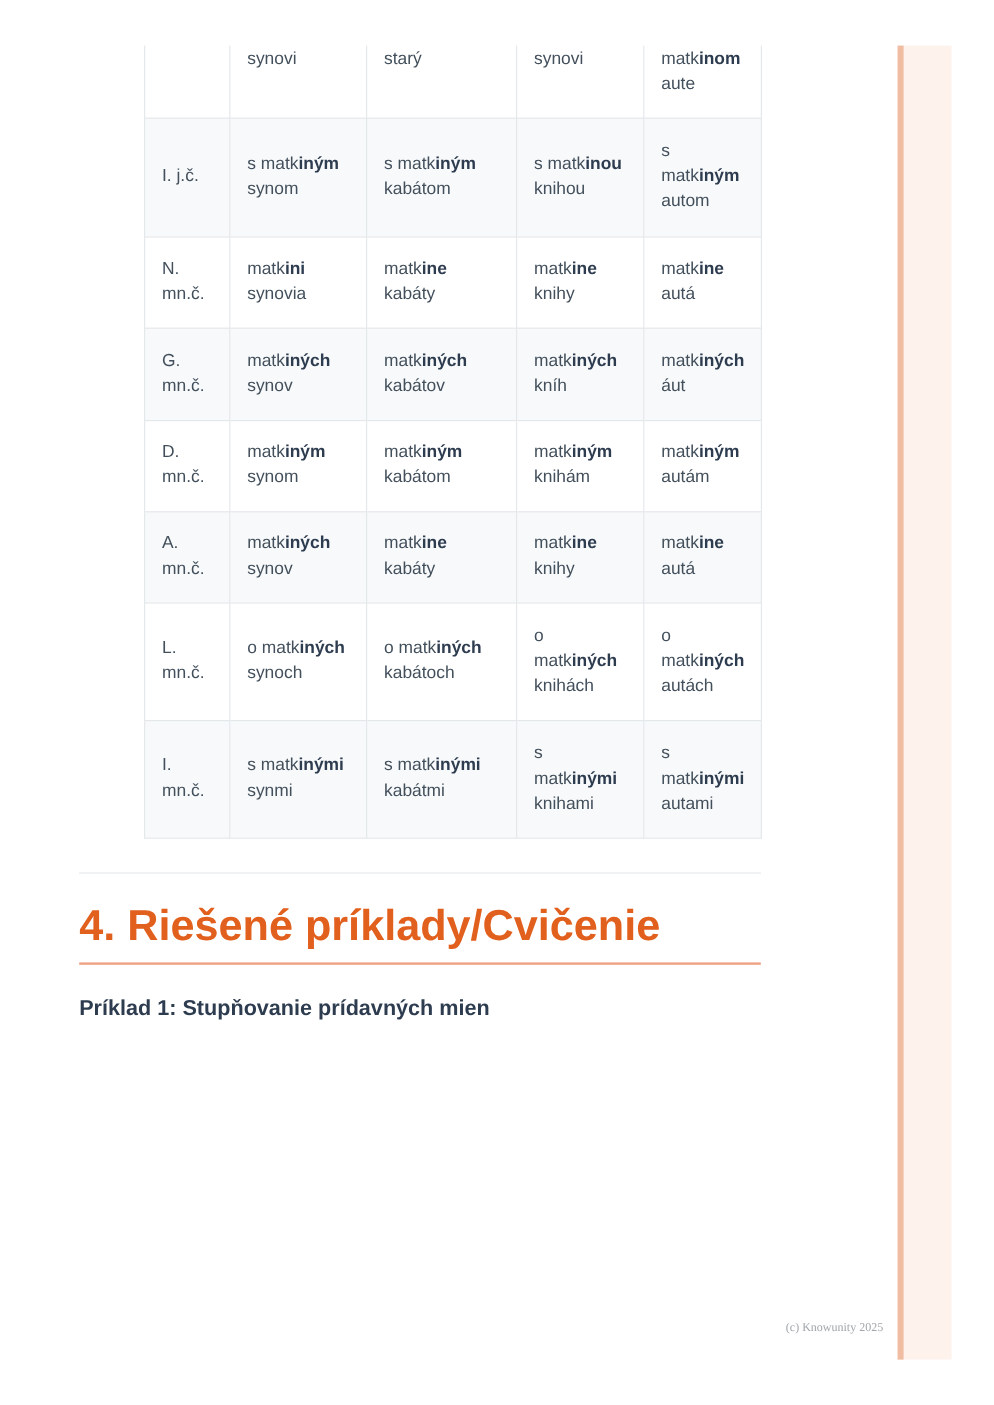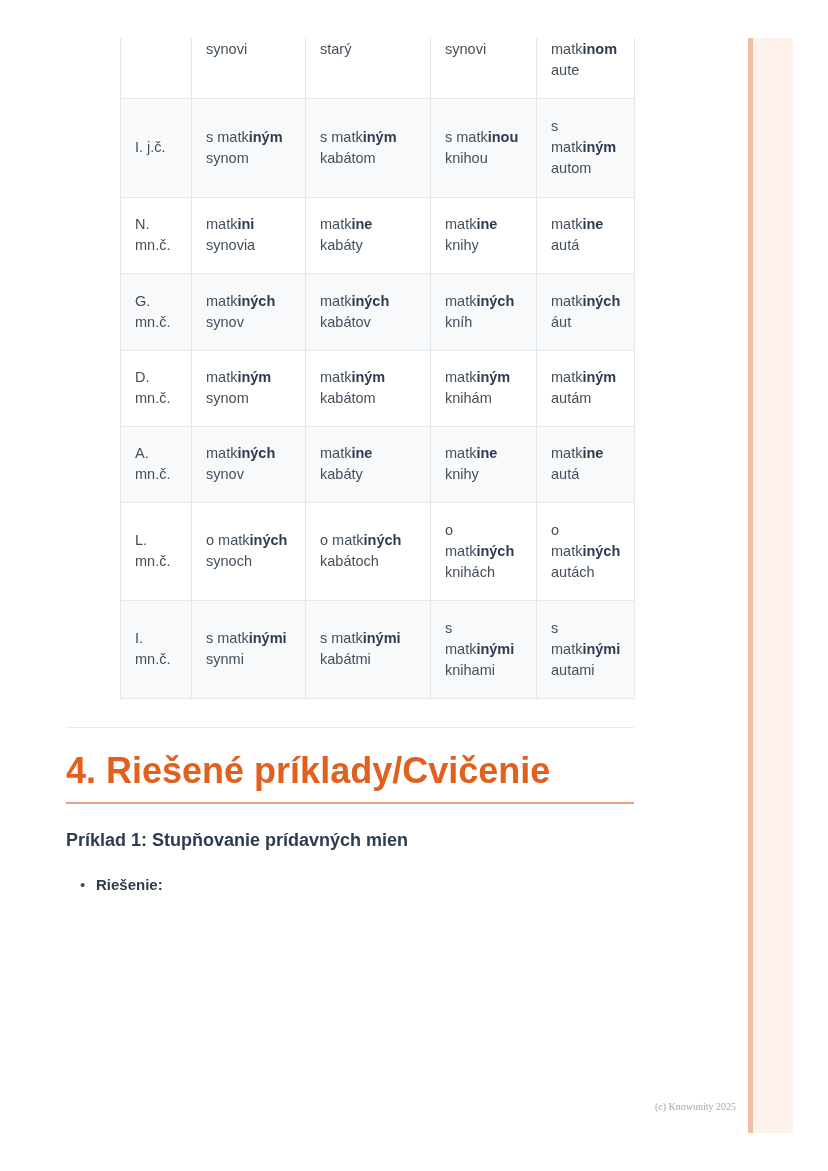--- a/index.html
+++ b/index.html
@@ -179,22 +179,19 @@
 
     <hr class="divider">
 
     <h2 class="heading">4. Riešené príklady/Cvičenie</h2>
     <div class="heading-underline"></div>
 
 
     <p class="example-title">Príklad 1: Stupňovanie prídavných mien</p>
 
     <ul class="main-list">
-      <li class="solution-item">
-        <b>Riešenie:</b>
-      </li>
     </ul>
 
   </div>
 
   <div class="footer">(c) Knowunity 2025</div>
 
 </div>
 
 </body></html>

